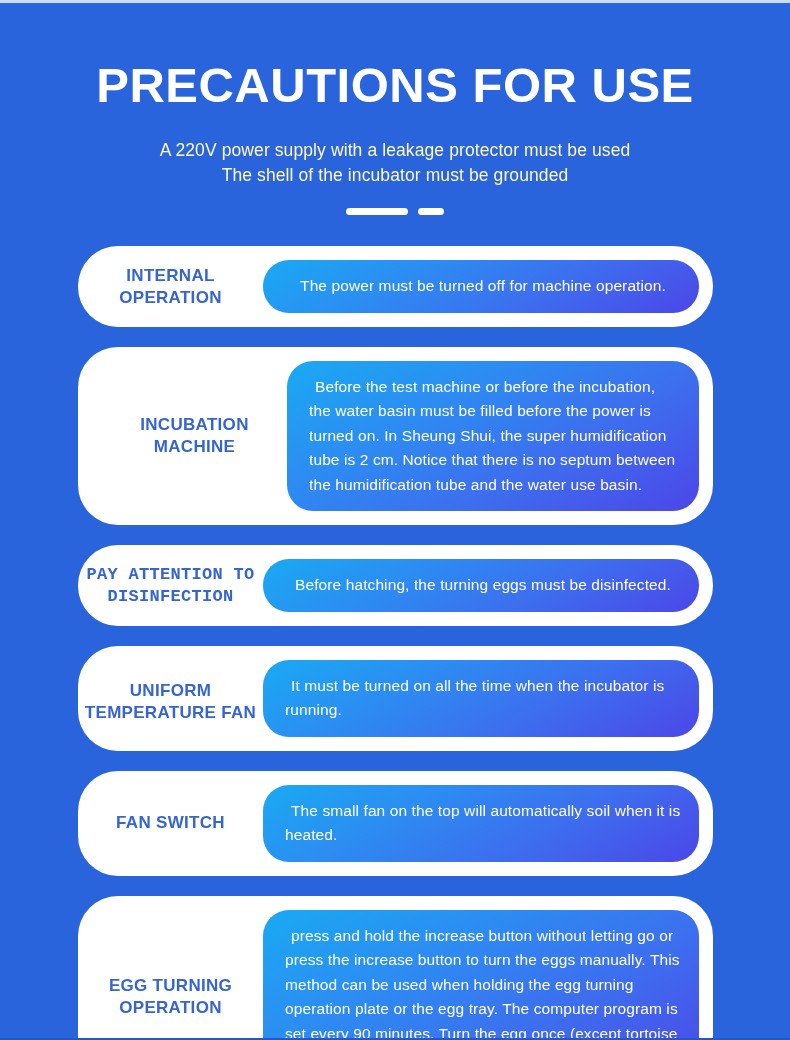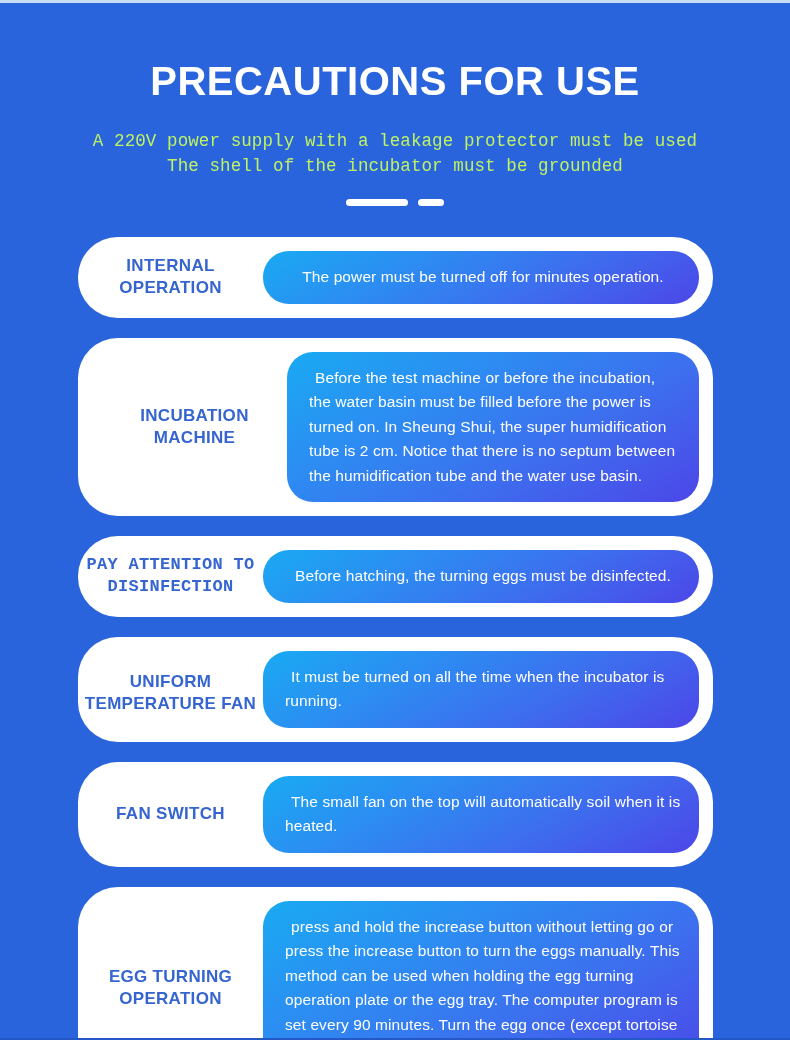--- a/index.html
+++ b/index.html
@@ -35,36 +35,35 @@
     height: 1035px;
   }
 
   
   .header {
     text-align: center;
     padding-top: 57px;
   }
   .page-title {
     color: #ffffff;
-    font-size: 40px;
+    font-size: 49px;
     font-weight: bold;
     letter-spacing: 0.5px;
     line-height: 1.05;
     margin: 0;
   }
   .subtitle-block {
     margin-top: 27px;
   }
   .subtitle-line {
-    color: #bef264;
+    color: #fef9c3;
     font-size: 17.5px;
     font-weight: normal;
     line-height: 25px;
     letter-spacing: 0.1px;
-    font-family: Liberation Mono, monospace;
   }
   .divider {
     margin-top: 20px;
     display: flex;
     justify-content: center;
     align-items: center;
     gap: 10px;
   }
   .dash-long {
     width: 62px;
@@ -149,21 +148,21 @@
       <span class="dash-long"></span>
       <span class="dash-short"></span>
     </div>
   </div>
 
   <div class="cards">
 
     <div class="card single">
       <div class="card-label" style="white-space: normal;">INTERNAL OPERATION</div>
       <div class="card-body">
-        <span class="body-text">The power must be turned off for minutes operation.</span>
+        <span class="body-text">The power must be turned off for machine operation.</span>
       </div>
     </div>
 
     <div class="card">
       <div class="card-label" style="white-space: normal; padding-left: 24px;">INCUBATION MACHINE</div>
       <div class="card-body">
         <span class="body-text">Before the test machine or before the incubation, the water basin must be filled before the power is turned on. In Sheung Shui, the super humidification tube is 2 cm. Notice that there is no septum between the humidification tube and the water use basin.</span>
       </div>
     </div>
 

